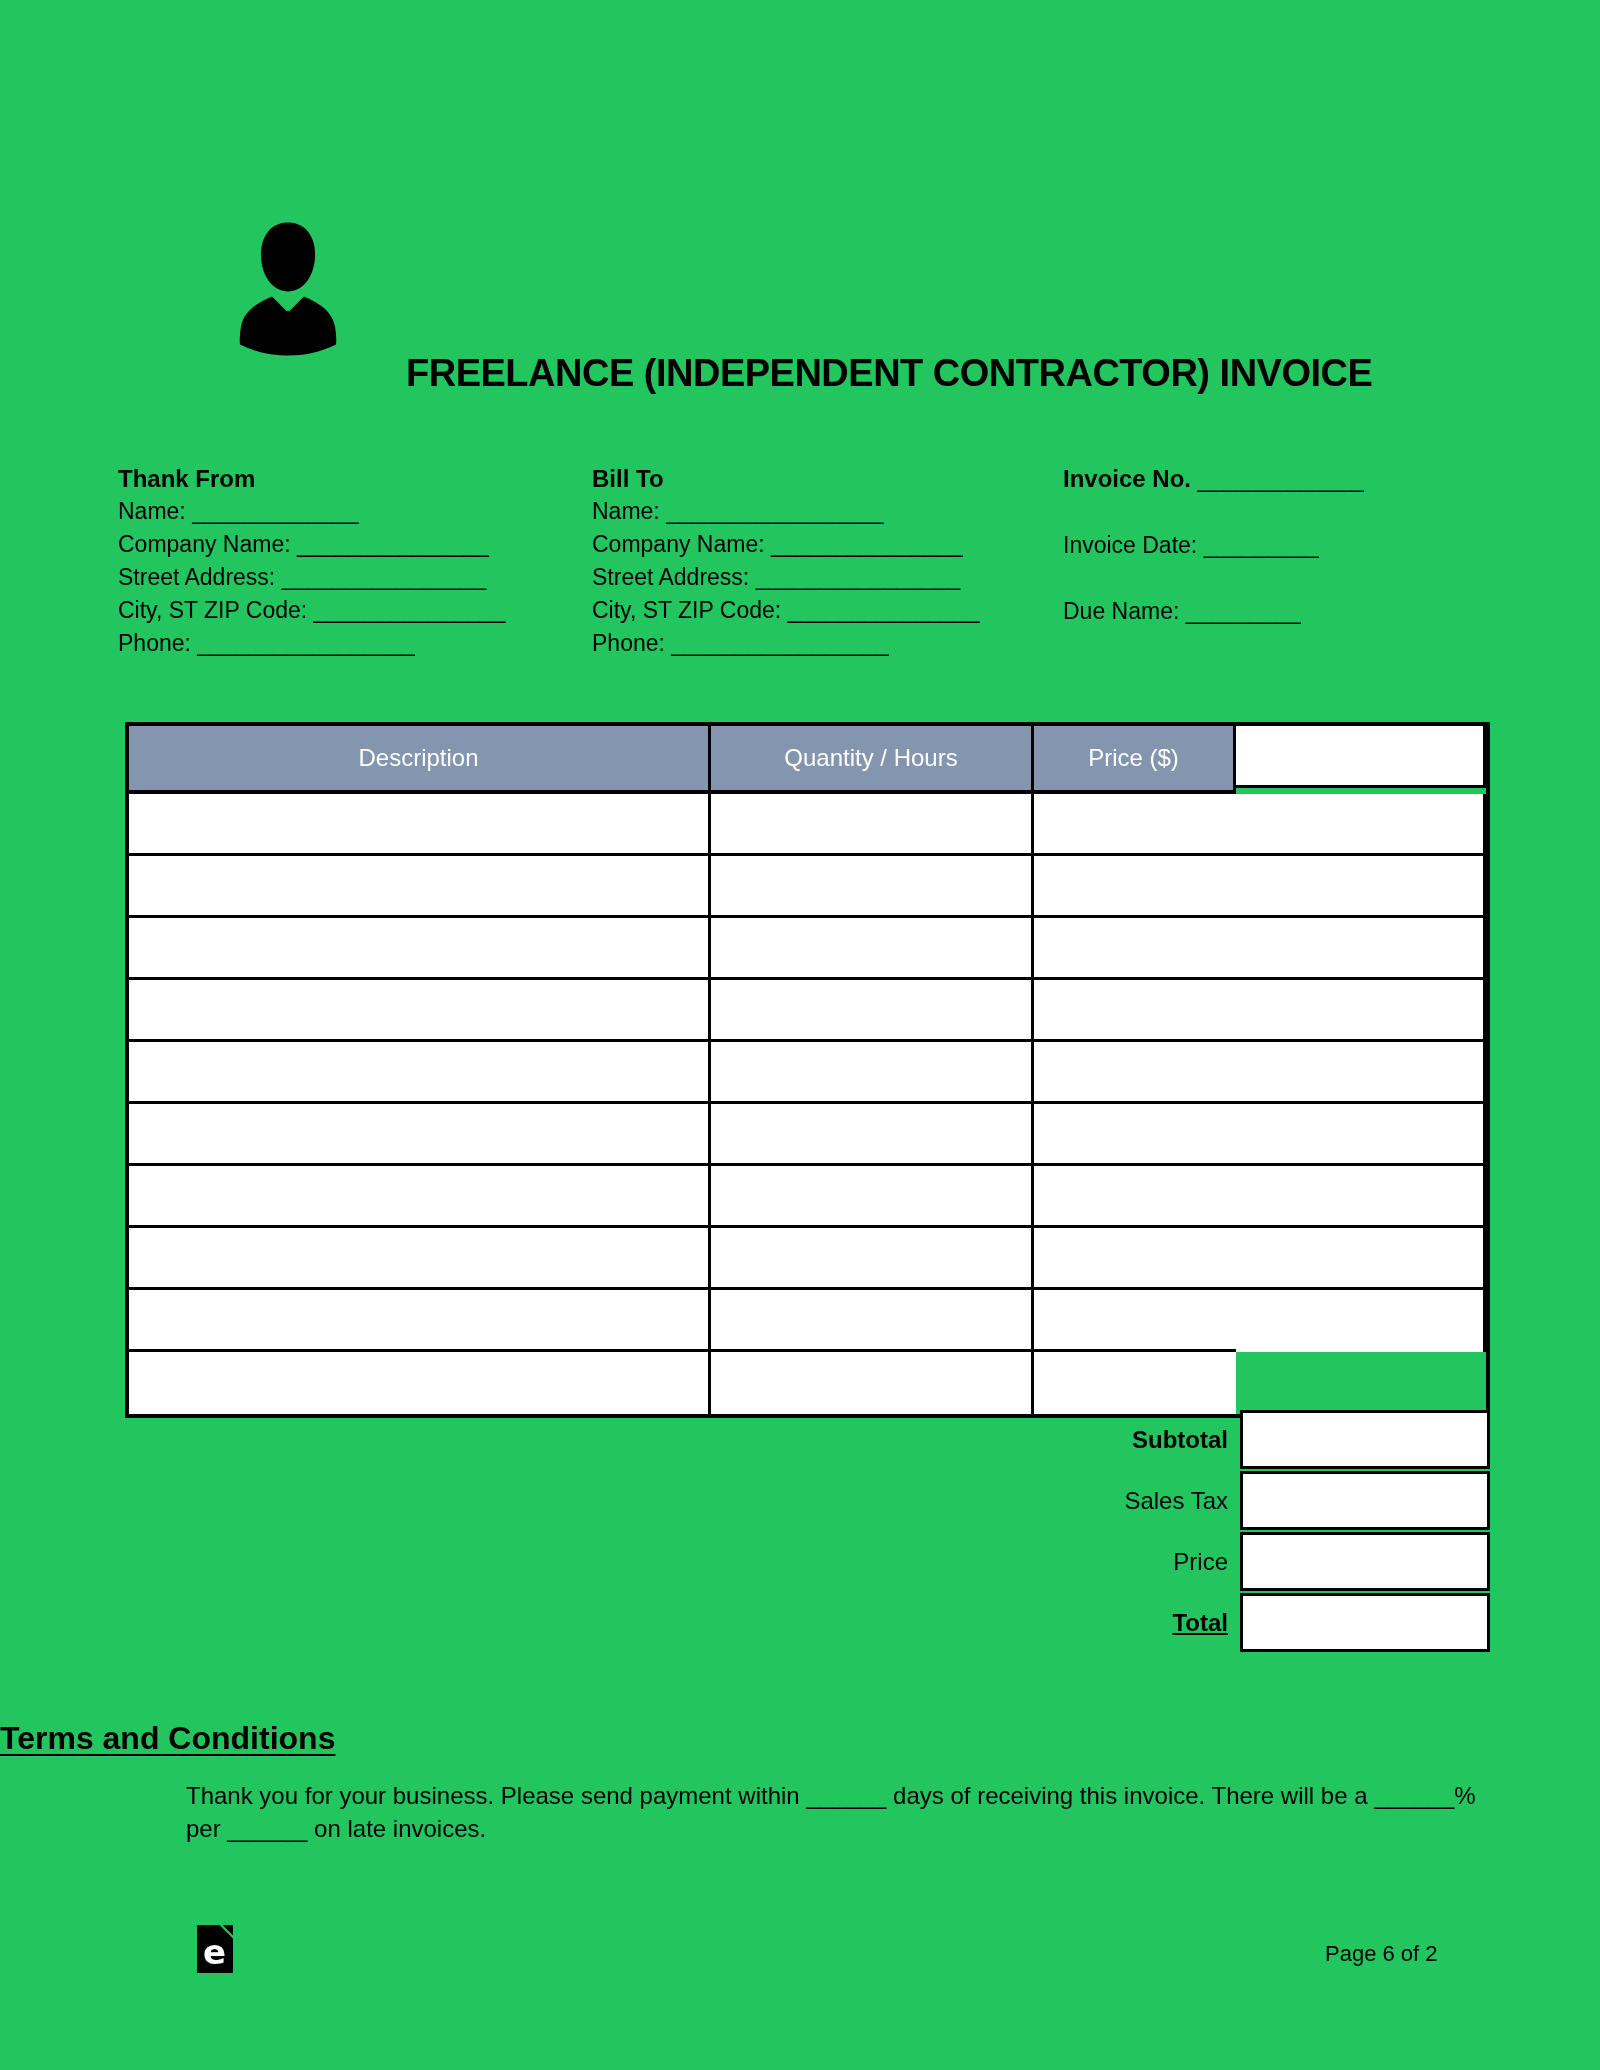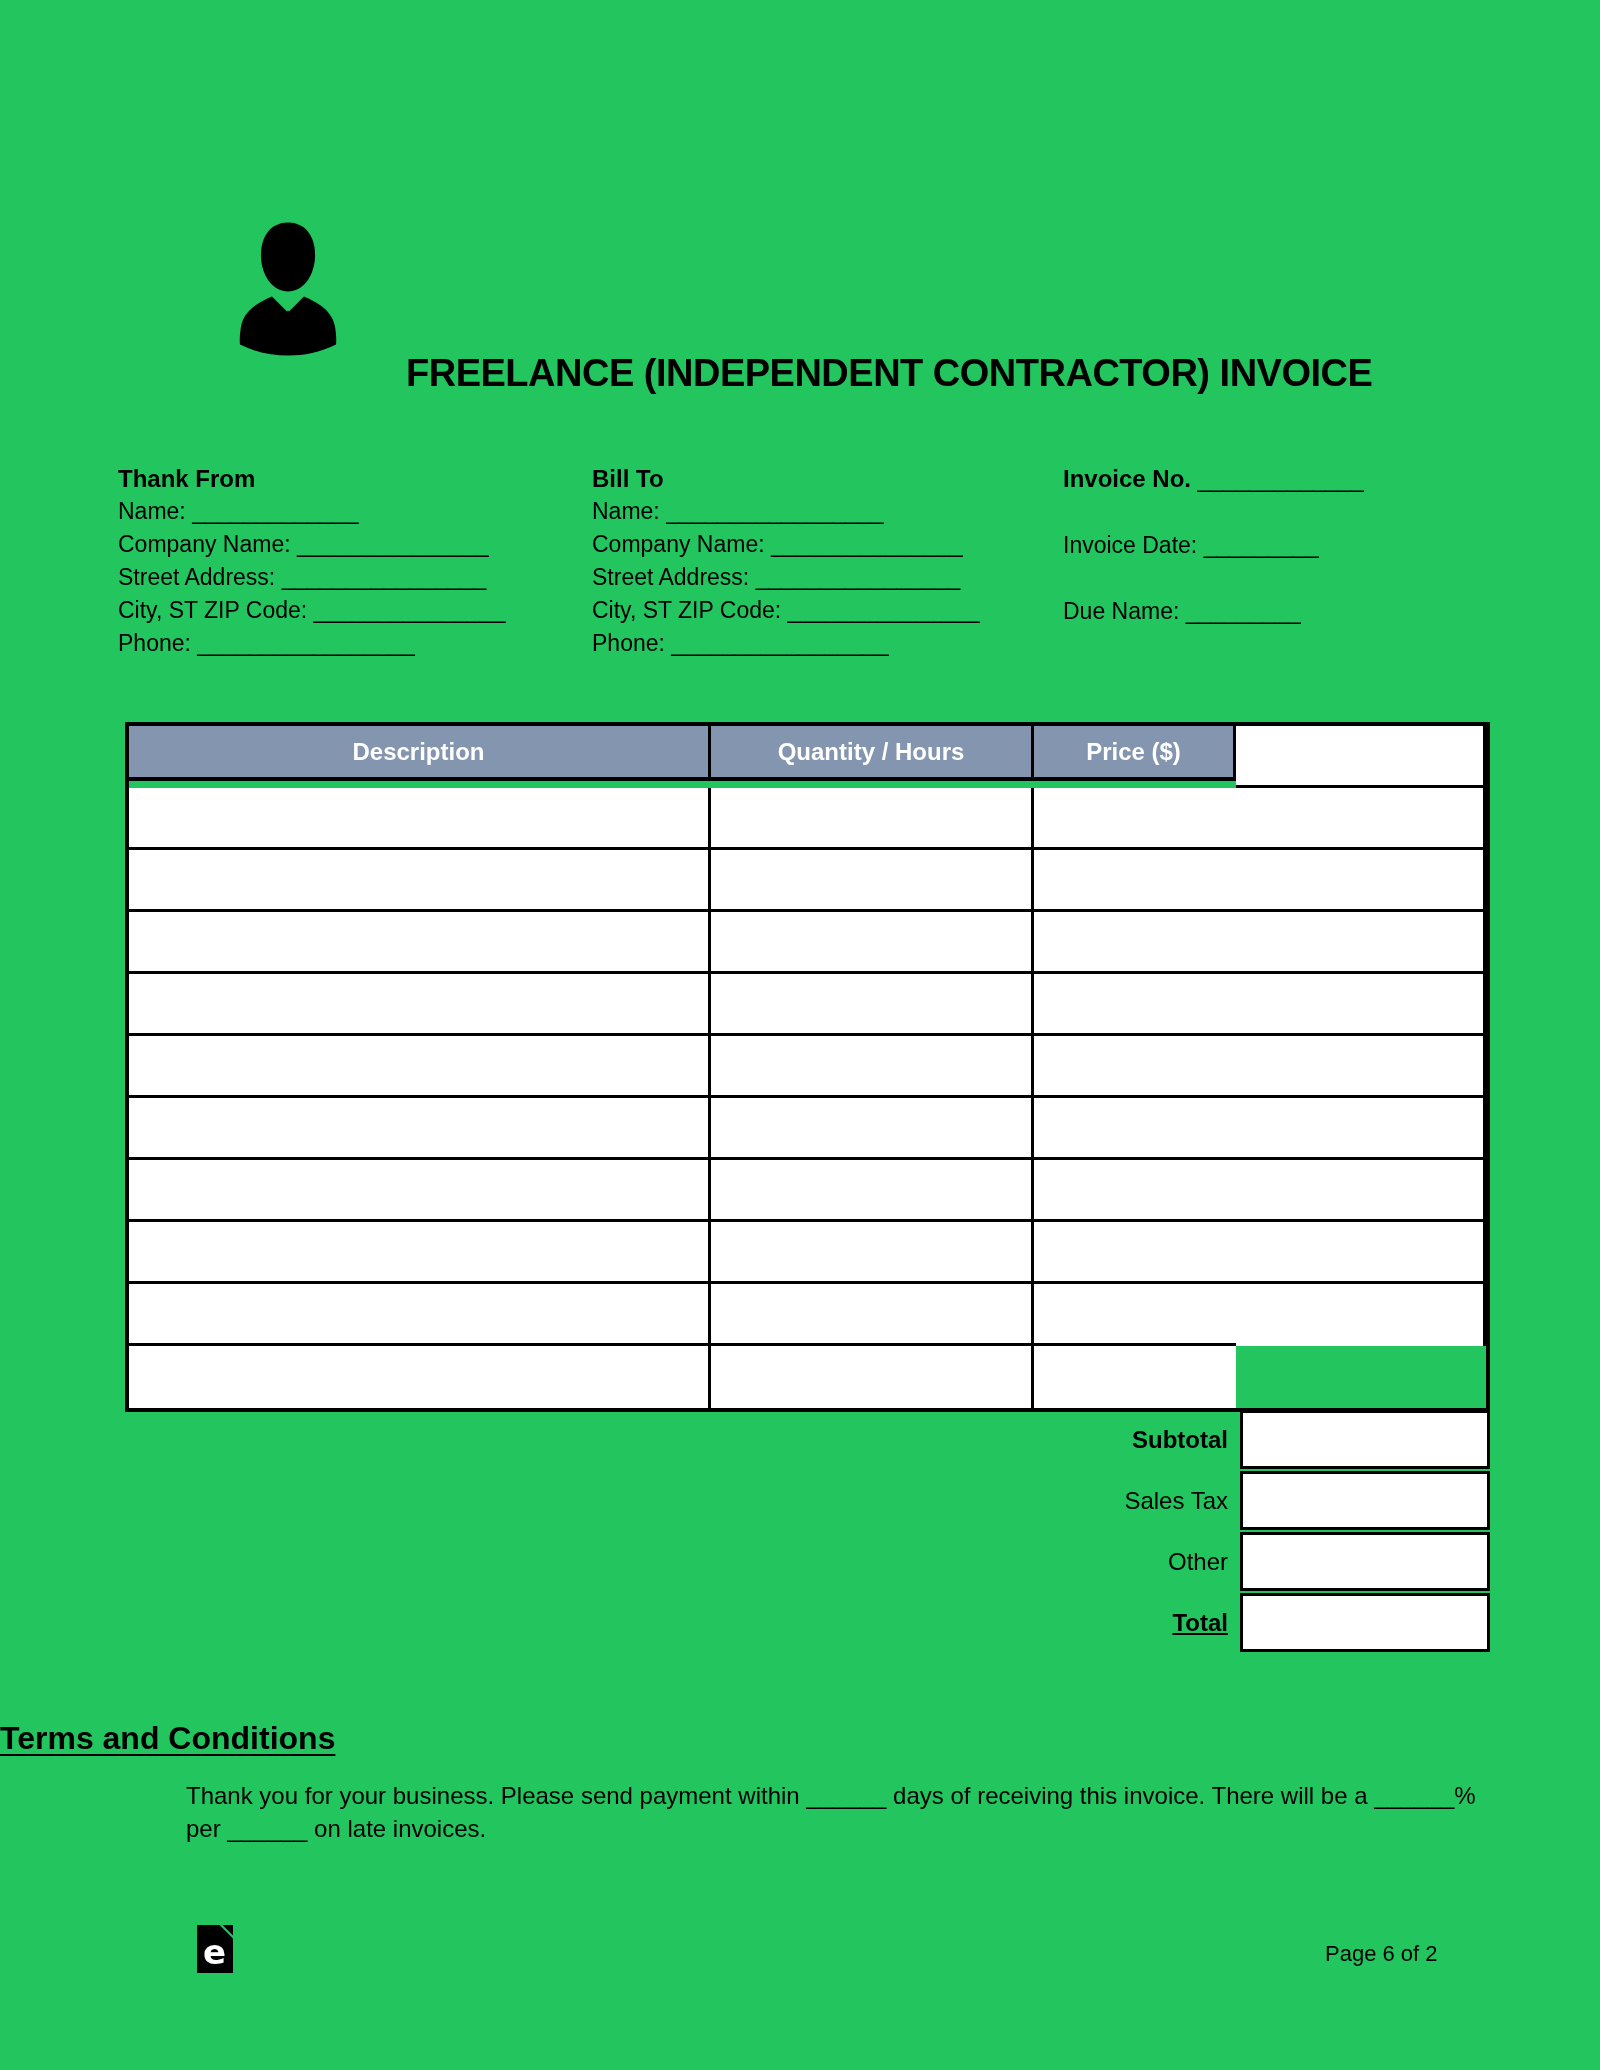--- a/index.html
+++ b/index.html
@@ -34,24 +34,24 @@
   .blank { letter-spacing:0; }
 
   
   .invoice-table {
     position:absolute; left:125px; top:722px; width:1365px;
     display:grid;
     grid-template-columns:582px 323px 202px auto;
     border:4px solid #000;
   }
   .head-cell {
-    height:55px;
+    height:68px;
     background:var(--header-bg,#8495AF);
     color:var(--header-fg,#fff);
-    font-weight:bold; font-size:24px;
+    font-weight:normal; font-size:24px;
     display:flex; align-items:center; justify-content:center;
     border-bottom:4px solid #000;
     border-right:3px solid #000;
   }
   .head-cell.last { border-right:none; }
   .body-cell {
     height:62px;
     background:#fff;
     border-bottom:3px solid #000;
     border-right:3px solid #000;
@@ -169,21 +169,21 @@
       <div class="body-cell c0"></div>
       <div class="body-cell c1"></div>
       <div class="body-cell c2"></div>
       <div class="body-cell c3"></div>
     </div>
 
   <div class="sum-label bold r0">Subtotal</div>
   <div class="sum-box r0"></div>
   <div class="sum-label r1">Sales Tax</div>
   <div class="sum-box r1"></div>
-  <div class="sum-label r2">Other</div>
+  <div class="sum-label r2">Price</div>
   <div class="sum-box r2"></div>
   <div class="sum-label bold r3">Total</div>
   <div class="sum-box r3"></div>
 
   <div class="terms-heading">Terms and Conditions</div>
   <div class="terms-body">Thank you for your business. Please send payment within ______ days of receiving this invoice. There will be a ______% per ______ on late invoices.</div>
 
   <svg class="eforms-logo" viewBox="0 0 36 48" xmlns="http://www.w3.org/2000/svg">
     <path fill="#000" d="M0 0 H22.5 L36 13.5 V48 H0 Z"></path>
     <path fill="#000" d="M25.5 0 H36 V10.5 Z"></path>

